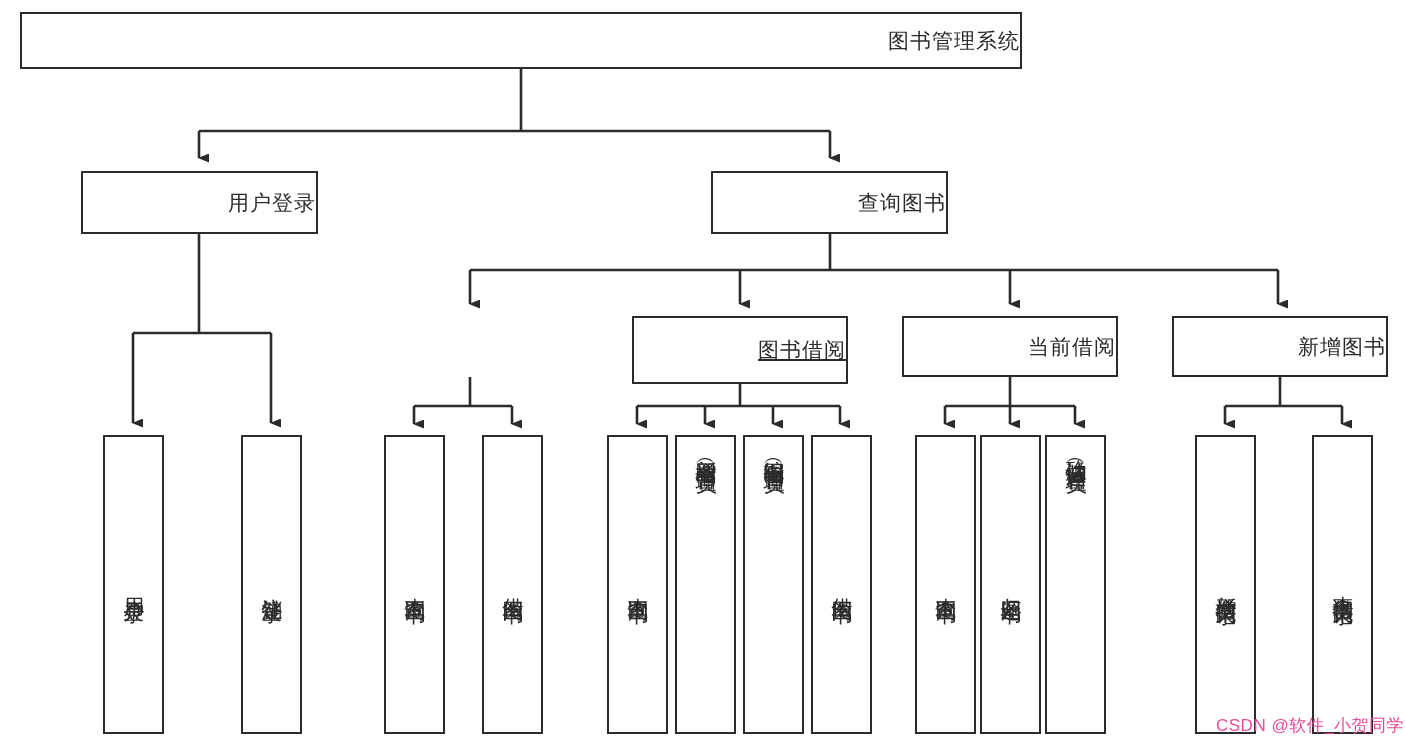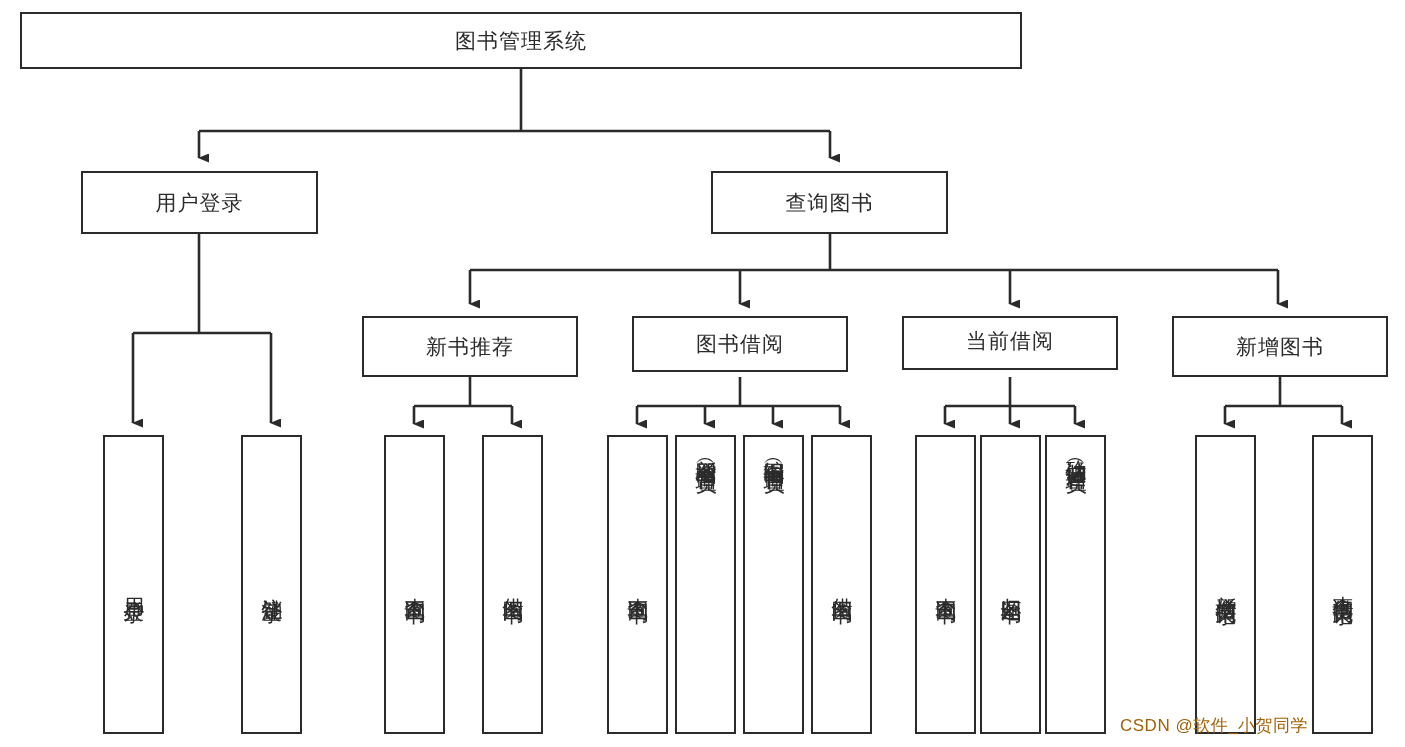--- a/index.html
+++ b/index.html
@@ -23,21 +23,21 @@
     height: 747px;
     pointer-events: none;
   }
   .node {
     position: absolute;
     box-sizing: border-box;
     border: 2px solid #2b2b2b;
     background: #ffffff;
     display: flex;
     align-items: center;
-    justify-content: center;
+    justify-content: flex-end;
     color: #2b2b2b;
   }
   .node.horiz {
     font-size: 21px;
     letter-spacing: 1px;
     line-height: 1.2;
   }
   .node.vert {
     align-items: center;
     justify-content: center;
@@ -50,24 +50,24 @@
     line-height: 1.28;
     letter-spacing: 2px;
     white-space: nowrap;
     color: #2b2b2b;
   }
   .node.vert.top .vtext {
     align-self: flex-start;
   }
   #watermark {
     position: absolute;
-    left: 1120px;
+    left: 1216px;
     top: 714px;
     font-size: 17px;
-    color: #a16207;
+    color: #ec4899;
     white-space: nowrap;
     letter-spacing: 0.5px;
   }
 </style>
 </head>
 <body>
 
 <div id="canvas">
 
   <svg id="connectors" viewBox="0 0 1405 747">
@@ -124,27 +124,24 @@
     <span>图书管理系统</span>
   </div>
 
   <div class="node horiz" style="left:81px; top:171px; width:237px; height:63px;">
     <span>用户登录</span>
   </div>
   <div class="node horiz" style="left:711px; top:171px; width:237px; height:63px;">
     <span>查询图书</span>
   </div>
 
-  <div class="node horiz" style="left:362px; top:316px; width:216px; height:61px;">
-    <span>新书推荐</span>
-  </div>
-  <div class="node horiz" style="left:632px; top:316px; width:216px; height:56px;">
+  <div class="node horiz" style="left:632px; top:316px; width:216px; height:68px;text-decoration:underline;">
     <span>图书借阅</span>
   </div>
-  <div class="node horiz" style="left:902px; top:316px; width:216px; height:54px;font-family:Liberation Mono, monospace;">
+  <div class="node horiz" style="left:902px; top:316px; width:216px; height:61px;">
     <span>当前借阅</span>
   </div>
   <div class="node horiz" style="left:1172px; top:316px; width:216px; height:61px;">
     <span>新增图书</span>
   </div>
 
   <div class="node vert" style="left:103px; top:435px; width:61px; height:299px;">
     <span class="vtext">用户登录</span>
   </div>
   <div class="node vert" style="left:241px; top:435px; width:61px; height:299px;">

